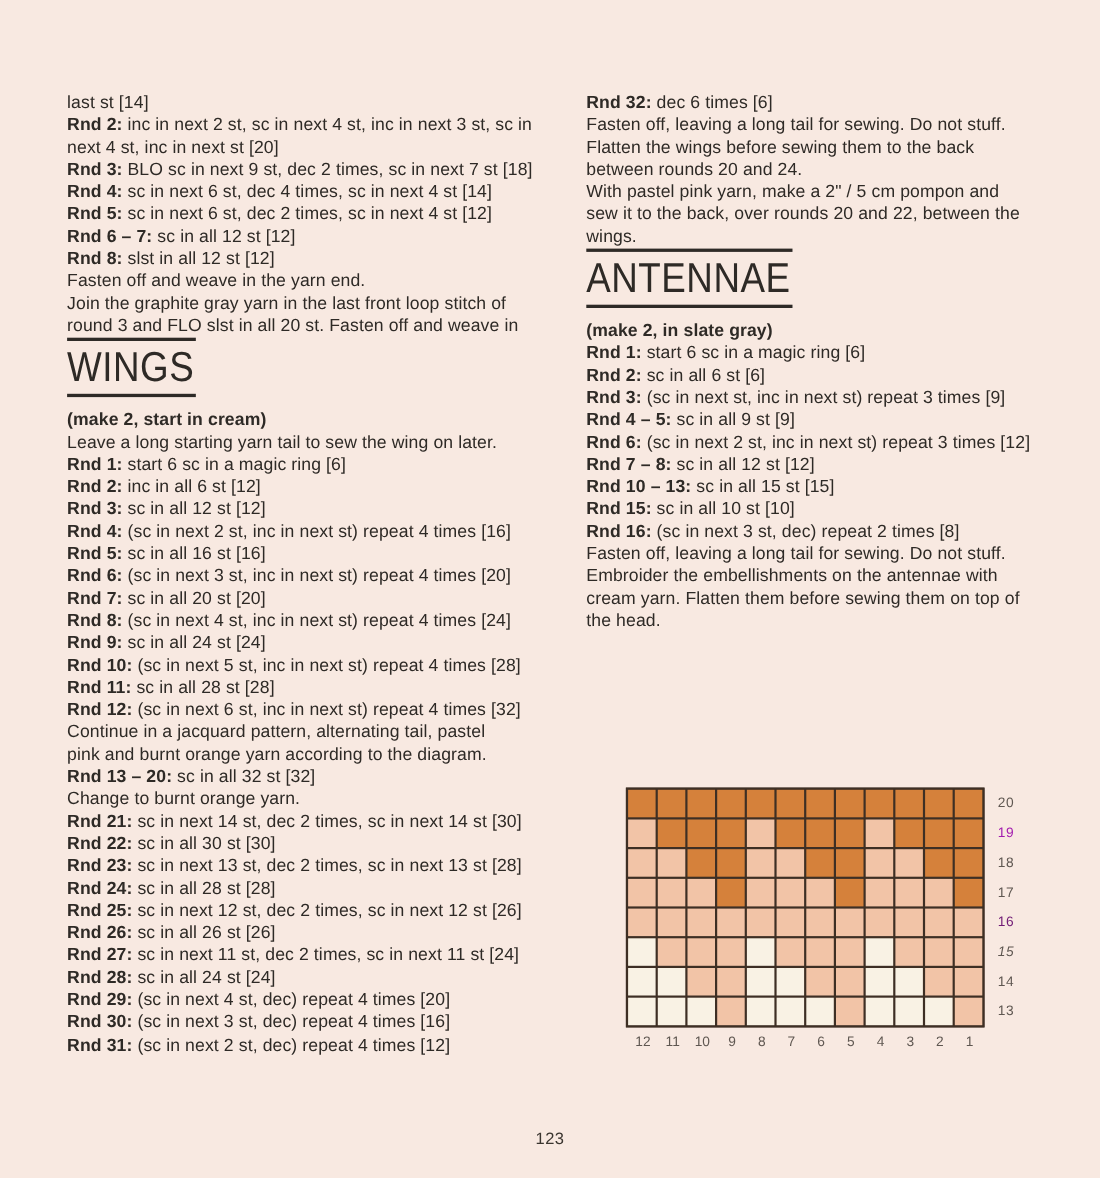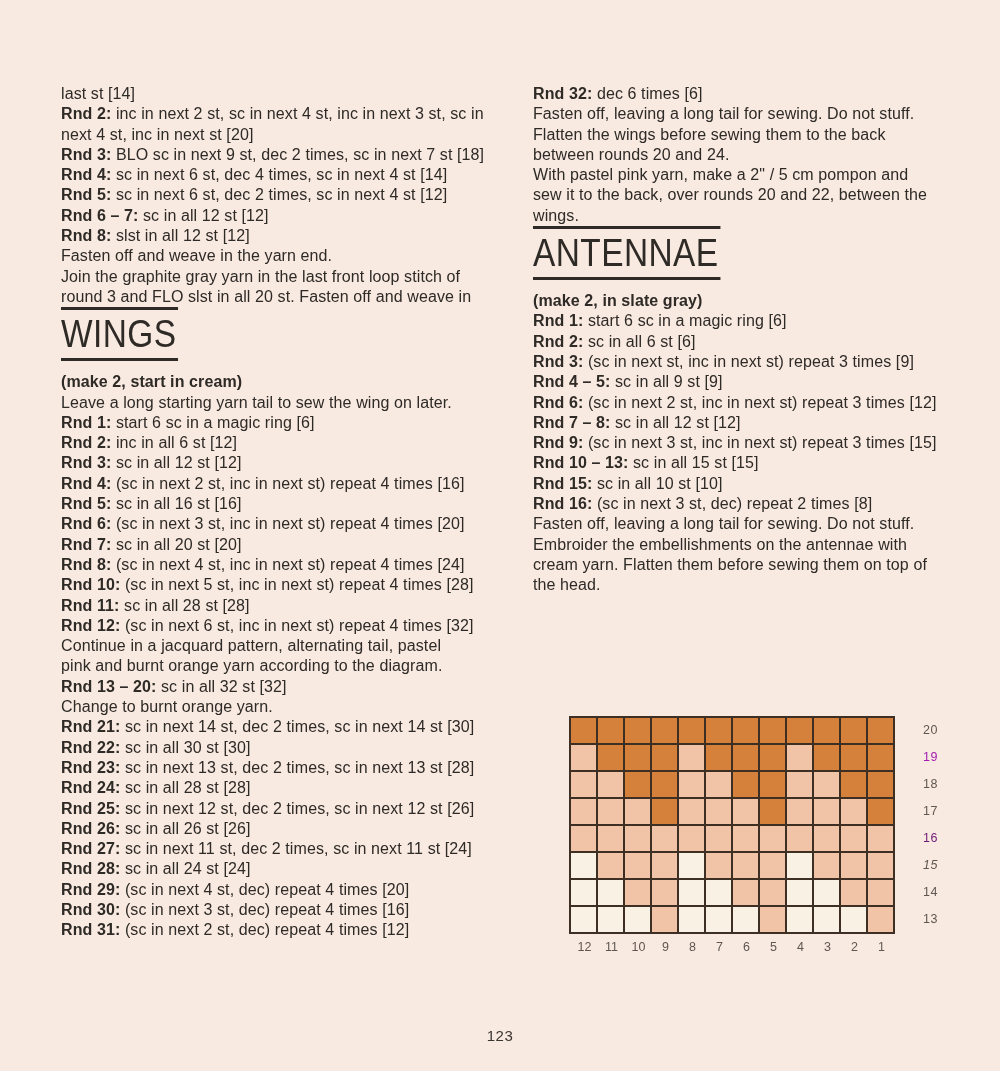--- a/index.html
+++ b/index.html
@@ -28,21 +28,21 @@
   .h-wings    { margin-top:35px; }
   .h-antennae { margin-top:37px; }
   .after-h    { margin-top:11px; }
   
   .chart { position:absolute; left:569px; top:716px; }
   .grid {
     display:grid; grid-template-columns:repeat(12,25px); grid-auto-rows:25px;
     gap:2px; background:#3e2f24; border:2px solid #3e2f24; width:fit-content;
   }
   .cell { width:25px; height:25px; }
-  .row-labels { position:absolute; left:354px; top:1px; }
+  .row-labels { position:absolute; left:338px; top:1px; }
   .row-labels div {
     height:27px; line-height:27px; font-size:12.5px; color:#5f5751;
     letter-spacing:0.5px;
   }
   .col-labels { position:absolute; left:2px; top:224px; display:flex; }
   .col-labels div { width:27px; text-align:center; font-size:12.5px; color:#5f5751; }
   .page-num {
     position:absolute; top:1027px; left:0; width:100%;
     text-align:center; font-size:15px; color:#3a352f; letter-spacing:0.5px;
   }
@@ -71,20 +71,21 @@
         <div class="line"><strong>(make 2, start in cream)</strong></div>
         <div class="line">Leave a long starting yarn tail to sew the wing on later.</div>
         <div class="line"><strong>Rnd 1:</strong> start 6 sc in a magic ring [6]</div>
         <div class="line"><strong>Rnd 2:</strong> inc in all 6 st [12]</div>
         <div class="line"><strong>Rnd 3:</strong> sc in all 12 st [12]</div>
         <div class="line"><strong>Rnd 4:</strong> (sc in next 2 st, inc in next st) repeat 4 times [16]</div>
         <div class="line"><strong>Rnd 5:</strong> sc in all 16 st [16]</div>
         <div class="line"><strong>Rnd 6:</strong> (sc in next 3 st, inc in next st) repeat 4 times [20]</div>
         <div class="line"><strong>Rnd 7:</strong> sc in all 20 st [20]</div>
         <div class="line"><strong>Rnd 8:</strong> (sc in next 4 st, inc in next st) repeat 4 times [24]</div>
+        <div class="line"><strong>Rnd 9:</strong> sc in all 24 st [24]</div>
         <div class="line"><strong>Rnd 10:</strong> (sc in next 5 st, inc in next st) repeat 4 times [28]</div>
         <div class="line"><strong>Rnd 11:</strong> sc in all 28 st [28]</div>
         <div class="line"><strong>Rnd 12:</strong> (sc in next 6 st, inc in next st) repeat 4 times [32]</div>
         <div class="line">Continue in a jacquard pattern, alternating tail, pastel</div>
         <div class="line">pink and burnt orange yarn according to the diagram.</div>
         <div class="line"><strong>Rnd 13 – 20:</strong> sc in all 32 st [32]</div>
         <div class="line">Change to burnt orange yarn.</div>
         <div class="line"><strong>Rnd 21:</strong> sc in next 14 st, dec 2 times, sc in next 14 st [30]</div>
         <div class="line"><strong>Rnd 22:</strong> sc in all 30 st [30]</div>
         <div class="line"><strong>Rnd 23:</strong> sc in next 13 st, dec 2 times, sc in next 13 st [28]</div>
@@ -111,21 +112,20 @@
       </div>
     <h1 class="sec h-antennae">ANTENNAE</h1>
     <div class="lines after-h">
         <div class="line"><strong>(make 2, in slate gray)</strong></div>
         <div class="line"><strong>Rnd 1:</strong> start 6 sc in a magic ring [6]</div>
         <div class="line"><strong>Rnd 2:</strong> sc in all 6 st [6]</div>
         <div class="line"><strong>Rnd 3:</strong> (sc in next st, inc in next st) repeat 3 times [9]</div>
         <div class="line"><strong>Rnd 4 – 5:</strong> sc in all 9 st [9]</div>
         <div class="line"><strong>Rnd 6:</strong> (sc in next 2 st, inc in next st) repeat 3 times [12]</div>
         <div class="line"><strong>Rnd 7 – 8:</strong> sc in all 12 st [12]</div>
-        <div class="line"><strong>Rnd 9:</strong> (sc in next 3 st, inc in next st) repeat 3 times [15]</div>
         <div class="line"><strong>Rnd 10 – 13:</strong> sc in all 15 st [15]</div>
         <div class="line"><strong>Rnd 15:</strong> sc in all 10 st [10]</div>
         <div class="line"><strong>Rnd 16:</strong> (sc in next 3 st, dec) repeat 2 times [8]</div>
         <div class="line">Fasten off, leaving a long tail for sewing. Do not stuff.</div>
         <div class="line">Embroider the embellishments on the antennae with</div>
         <div class="line">cream yarn. Flatten them before sewing them on top of</div>
         <div class="line">the head.</div>
       </div>
   </div>
 

